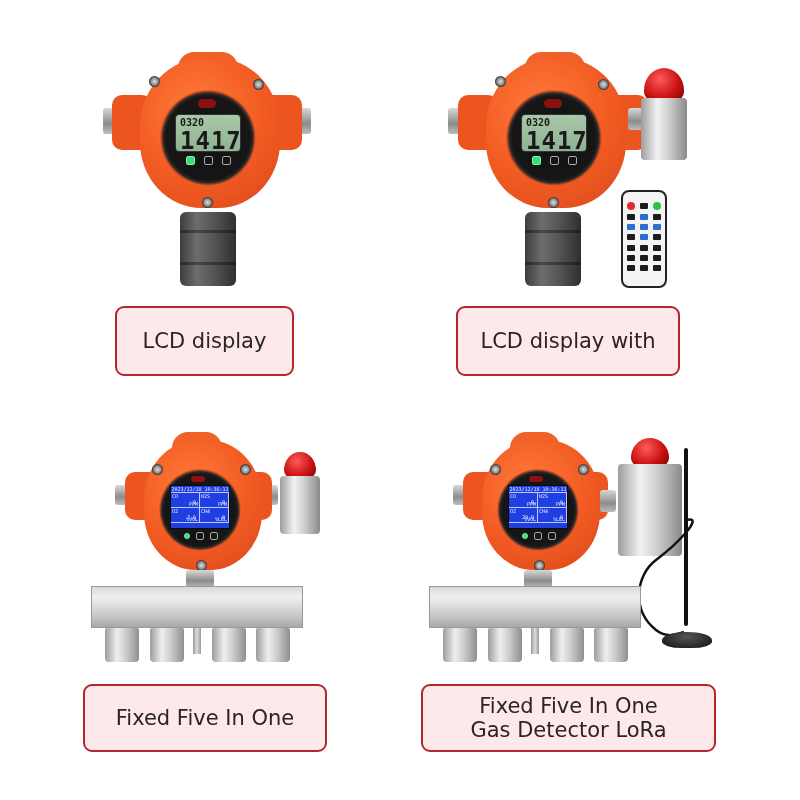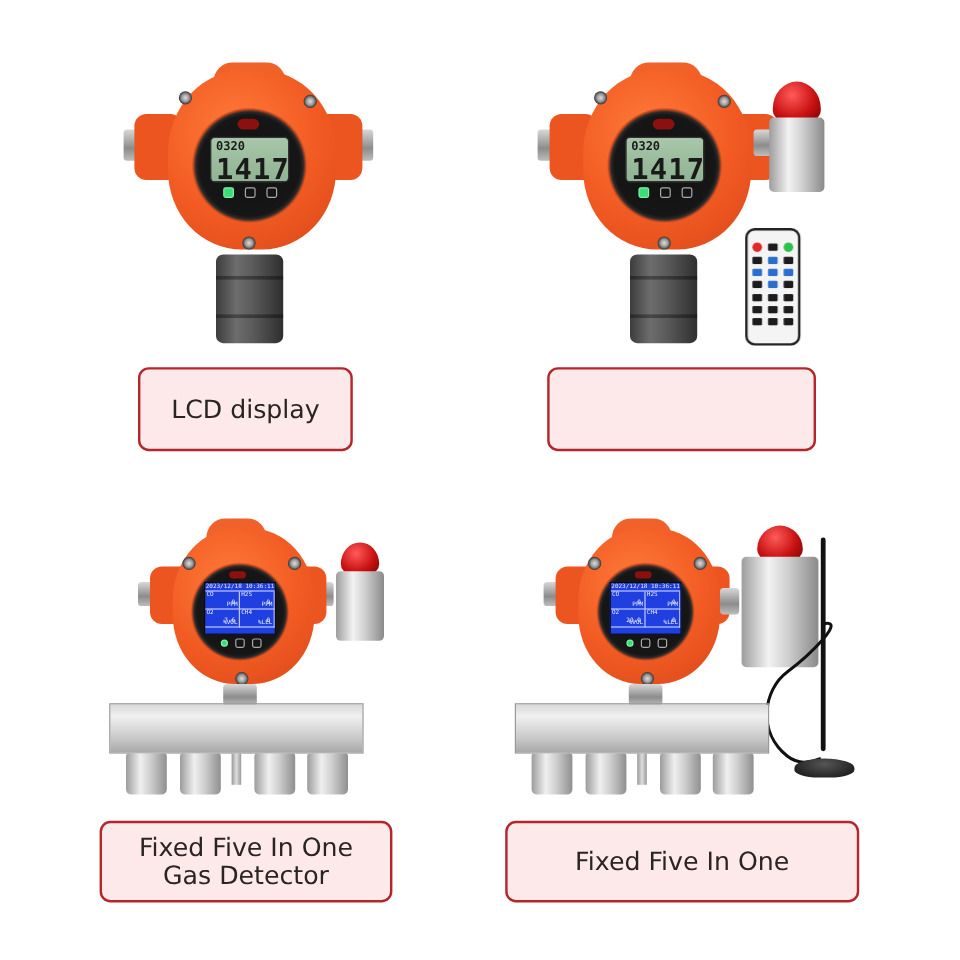--- a/index.html
+++ b/index.html
@@ -194,20 +194,21 @@
     <div class="rk" style="left:4px;top:63px;"></div>
       <div class="rk" style="left:17px;top:63px;"></div>
       <div class="rk" style="left:30px;top:63px;"></div>
     <div class="rk" style="left:4px;top:73px;"></div>
       <div class="rk" style="left:17px;top:73px;"></div>
       <div class="rk" style="left:30px;top:73px;"></div>
   </div>
 </div>
 <div class="caption" style="left:456px;top:306px;width:224px;height:70px;">
   <div>
+    <span>LCD display with</span>
   </div>
 </div>
 
 <div class="cell" style="left:0;top:400px;width:400px;height:400px;">
   <div class="gland" style="left:115px;top:85px;width:14px;height:20px;"></div>
   <div class="gland" style="left:264px;top:85px;width:14px;height:20px;"></div>
   <div class="housing-tab" style="left:172px;top:32px;width:50px;height:26px;"></div>
   <div class="housing-ear" style="left:125px;top:72px;width:36px;height:48px;"></div>
   <div class="housing-ear" style="left:236px;top:72px;width:36px;height:48px;"></div>
   <div class="housing" style="left:144px;top:40px;width:118px;height:130px;"></div>
@@ -236,21 +237,20 @@
   <div class="manifold" style="left:91px;top:186px;width:212px;height:42px;"></div>
   <div class="can" style="left:105px;top:228px;"></div>
   <div class="can" style="left:150px;top:228px;"></div>
   <div class="stub" style="left:193px;top:228px;"></div>
   <div class="can" style="left:212px;top:228px;"></div>
   <div class="can" style="left:256px;top:228px;"></div>
 </div>
 <div class="caption" style="left:83px;top:684px;width:244px;height:68px;">
   <div>
     <span>Fixed Five In One</span>
-    <span>Gas Detector</span>
   </div>
 </div>
 
 <div class="cell" style="left:400px;top:400px;width:400px;height:400px;">
   <div class="gland" style="left:53px;top:85px;width:14px;height:20px;"></div>
   <div class="housing-tab" style="left:110px;top:32px;width:50px;height:26px;"></div>
   <div class="housing-ear" style="left:63px;top:72px;width:36px;height:48px;"></div>
   <div class="housing-ear" style="left:172px;top:72px;width:36px;height:48px;"></div>
   <div class="housing" style="left:82px;top:40px;width:118px;height:130px;"></div>
   <div class="screw" style="left:90px;top:64px;"></div>
@@ -285,14 +285,15 @@
   <div class="manifold" style="left:29px;top:186px;width:212px;height:42px;"></div>
   <div class="can" style="left:43px;top:228px;"></div>
   <div class="can" style="left:88px;top:228px;"></div>
   <div class="stub" style="left:131px;top:228px;"></div>
   <div class="can" style="left:150px;top:228px;"></div>
   <div class="can" style="left:194px;top:228px;"></div>
 </div>
 <div class="caption" style="left:421px;top:684px;width:295px;height:68px;">
   <div>
     <span>Fixed Five In One</span>
+    <span>Gas Detector LoRa</span>
   </div>
 </div>
 
 </body></html>

